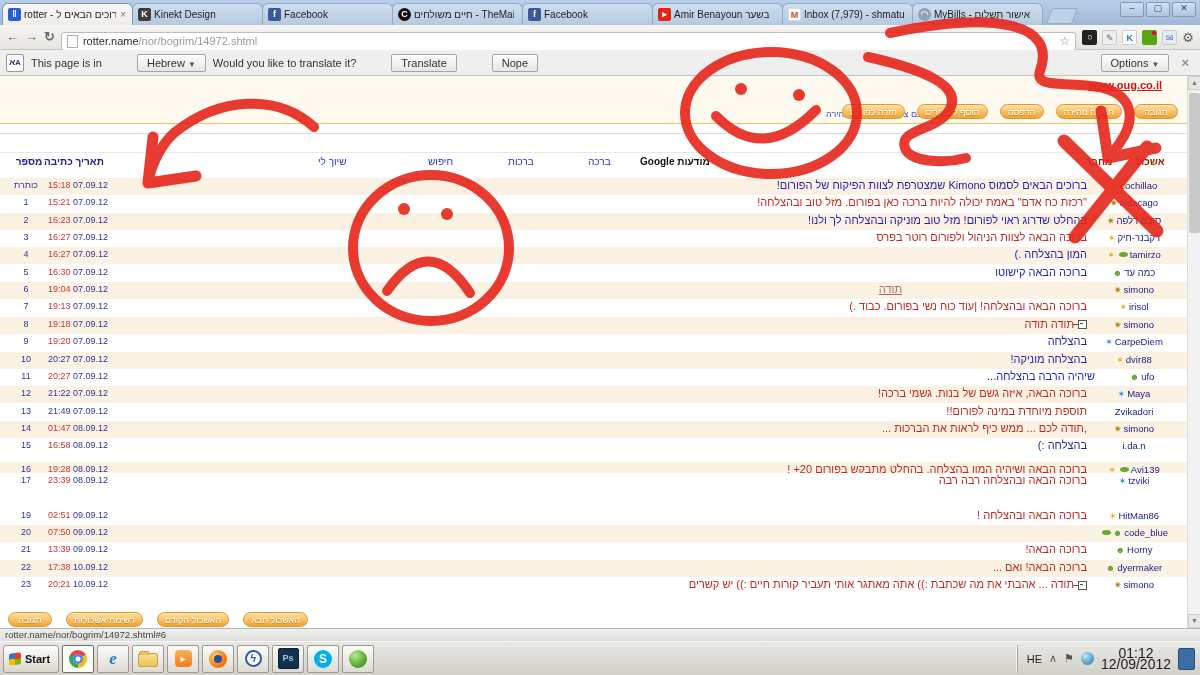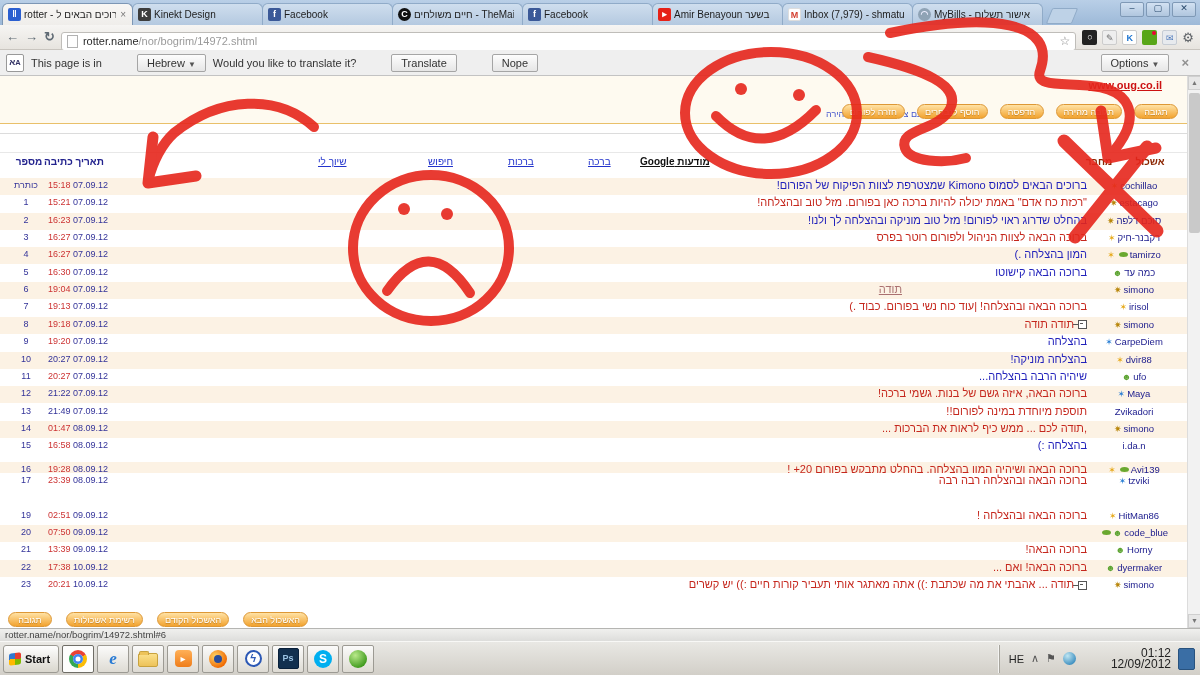--- a/index.html
+++ b/index.html
@@ -77,21 +77,21 @@
   #pillsbottom{position:absolute;left:8px;top:536px;display:flex;flex-direction:row-reverse;gap:14px;}
   .pill{height:15px;min-width:44px;border-radius:8px;background:linear-gradient(#ffe2a5,#f2a32f);
     border:1px solid #dd9836;color:#fff;font-size:9px;line-height:14px;text-align:center;
     padding:0 7px;box-sizing:border-box;white-space:nowrap;text-shadow:0 1px 1px #c07f1d;}
   
   .hcell{position:absolute;top:80px;font-size:10px;font-weight:bold;white-space:nowrap;}
   #h-num{left:12px;width:34px;text-align:center;color:#23238e;}
   #h-date{left:44px;width:82px;color:#23238e;}
   #h-author{right:80px;width:42px;text-align:center;color:#8b2500;}
   #h-thread{right:26px;width:48px;text-align:center;color:#8b2500;}
-  .hlink{position:absolute;top:80px;font-size:10px;color:#2233cc;text-decoration:underline;white-space:nowrap;}
+  .hlink{position:absolute;top:80px;font-size:10px;color:#2233cc;white-space:nowrap;}
   .hlink.bold{color:#111;font-weight:bold;}
   
   .frow{position:absolute;left:0;width:1187px;height:17px;}
   .frow.even{background:#fcf2e4;}
   .frow.odd{background:#ffffff;}
   .c-num{position:absolute;left:6px;width:40px;top:2px;text-align:center;font-size:9px;color:#333399;}
   .c-dt{position:absolute;left:48px;top:2px;font-size:9px;white-space:nowrap;}
   .c-dt .t{color:#cc3333;}
   .c-dt .t.nv{color:#333399;}
   .c-dt .d{color:#333399;}
@@ -156,21 +156,21 @@
   .ps{width:19px;height:19px;background:#12304f;color:#9cc4e4;font-size:9px;font-weight:bold;
     line-height:19px;text-align:center;border-radius:2px;border:1px solid #09203a;}
   .sk{width:18px;height:18px;background:#00aff0;color:#fff;border-radius:50%;font-size:12px;
     font-weight:bold;line-height:18px;text-align:center;}
   .ut{width:18px;height:18px;border-radius:50%;background:radial-gradient(circle at 35% 30%,#b9e98a,#3f9a1d 75%);}
   #tray{margin-left:auto;display:flex;align-items:center;height:28px;gap:7px;
     border-left:1px solid #a6a49d;box-shadow:-1px 0 0 #f4f4f2;padding-left:9px;padding-right:2px;}
   #tray .lang{font-size:11px;color:#222;}
   .trayic{font-size:11px;color:#555;}
   .tglobe{width:13px;height:13px;border-radius:50%;background:radial-gradient(circle at 35% 30%,#bfe6f2,#3e8fc0 75%);}
-  #clock{text-align:right;font-size:12px;color:#222;line-height:11px;margin-left:28px;}
+  #clock{text-align:center;font-size:14px;color:#222;line-height:11px;}
   #showdesk{width:15px;height:20px;background:#3a6ea5;border:1px solid #28527e;border-radius:2px;}
 
   
   #marker{position:absolute;left:0;top:0;width:1200px;height:675px;pointer-events:none;z-index:60;}
 </style>
 </head>
 <body>
 
 <div id="screen">
 
@@ -341,21 +341,21 @@
           <span class="c-dt"><span class="t">19:20</span><span class="d"> 07.09.12</span></span>
           <span class="c-msg m-blue" dir="rtl"><span>בהצלחה</span></span>
           <span class="c-au"><span class="ic ic-sb">✶</span><span class="aun">CarpeDiem</span></span>
         </div>
         <div class="frow even" style="top: 275.5px;">
           <span class="c-num">10</span>
           <span class="c-dt"><span class="t nv">20:27</span><span class="d"> 07.09.12</span></span>
           <span class="c-msg m-blue" dir="rtl"><span>בהצלחה מוניקה!</span></span>
           <span class="c-au"><span class="ic ic-sy">✶</span><span class="aun">dvir88</span></span>
         </div>
-        <div class="frow odd" style="top: 292.85px;">
+        <div class="frow odd" style="top: 292.85px; padding-left: 8px;">
           <span class="c-num">11</span>
           <span class="c-dt"><span class="t">20:27</span><span class="d"> 07.09.12</span></span>
           <span class="c-msg m-blue" dir="rtl"><span>שיהיה הרבה בהצלחה...</span></span>
           <span class="c-au"><span class="ic ic-pg">☻</span><span class="aun">ufo</span></span>
         </div>
         <div class="frow even" style="top: 310.2px;">
           <span class="c-num">12</span>
           <span class="c-dt"><span class="t nv">21:22</span><span class="d"> 07.09.12</span></span>
           <span class="c-msg m-red" dir="rtl"><span>ברוכה הבאה, איזה גשם של בנות. גשמי ברכה!</span></span>
           <span class="c-au"><span class="ic ic-sb">✶</span><span class="aun">Maya</span></span>

